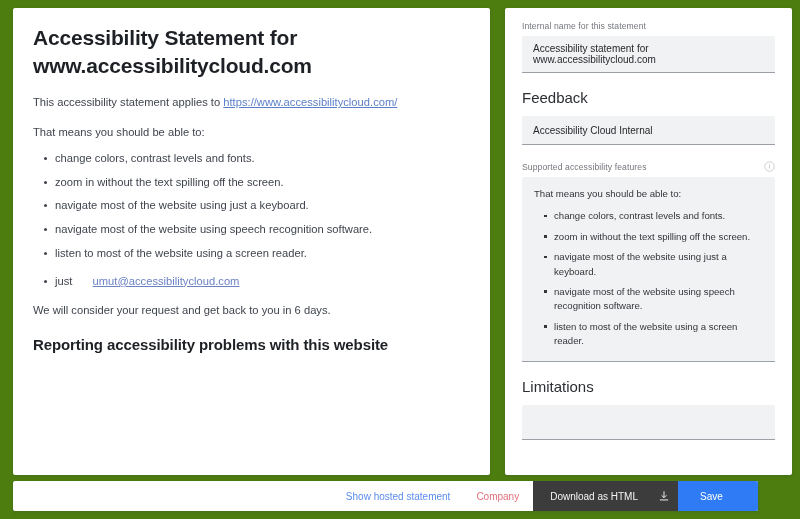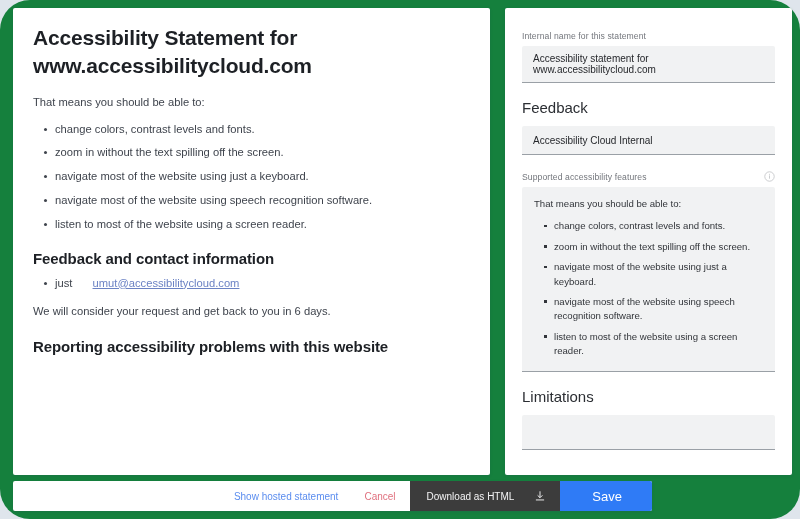--- a/index.html
+++ b/index.html
@@ -5,22 +5,21 @@
   * { box-sizing: border-box; margin: 0; padding: 0; }
   html, body {
     width: 800px; height: 519px;
     background: #dfe5ec;
     font-family: "Liberation Sans", sans-serif;
     overflow: hidden;
   }
   .app {
     position: relative;
     width: 800px; height: 519px;
-    background: #15803d;
-    border-radius: 30px;
+    background: #4d7c0f;
   }
 
   
   .preview-card {
     position: absolute;
     left: 13px; top: 8px;
     width: 477px; height: 467px;
     background: #ffffff;
     border-radius: 2px;
     box-shadow: 0 1px 3px rgba(40,60,90,.18);
@@ -78,21 +77,21 @@
 
   
   .form-card {
     position: absolute;
     left: 505px; top: 8px;
     width: 287px; height: 467px;
     background: #ffffff;
     border-radius: 2px;
     box-shadow: 0 1px 3px rgba(40,60,90,.18);
     overflow: hidden;
-    padding: 23px 17px 0 17px;
+    padding: 13px 17px 0 17px;
   }
   .fld { margin-bottom: 16px; }
   .fld-head {
     display: flex;
     align-items: center;
     justify-content: space-between;
     margin-bottom: 5px;
   }
   .fld-label {
     font-size: 8.6px;
@@ -147,21 +146,21 @@
     position: absolute;
     left: 10px; top: 5.5px;
     width: 2.6px; height: 2.6px;
     background: #32353a;
   }
 
   
   .footer {
     position: absolute;
     left: 13px; top: 481px;
-    width: 639px; height: 30px;
+    width: 745px; height: 30px;
     background: #ffffff;
     border-radius: 2px;
     box-shadow: 0 1px 3px rgba(40,60,90,.18);
     display: flex;
     align-items: stretch;
     justify-content: flex-end;
     overflow: hidden;
   }
   .lnk-btn {
     display: flex; align-items: center;
@@ -172,61 +171,63 @@
     border: none;
     cursor: pointer;
     font-family: inherit;
   }
   .lnk-btn.cancel { color: #e0707e; padding: 0 14px; }
   .dl-btn {
     display: flex; align-items: center; gap: 20px;
     background: #3c3c3c;
     color: #f4f4f5;
     border: none;
-    padding: 0 14px 0 17px;
+    padding: 0 8px 0 17px;
     font-size: 10px;
     cursor: pointer;
     font-family: inherit;
   }
   .dl-ic { width: 12px; height: 12px; display:block; }
   .dl-ic svg { display:block; width:12px; height:12px; }
   .save-btn {
     background: #2f7bf6;
     color: #ffffff;
     border: none;
-    padding: 0 30px 0 32px;
-    font-size: 13px;
+    padding: 0 30px 0 22px;
+    font-size: 10px;
     text-align: left;
     cursor: pointer;
     font-family: inherit;
     min-width: 80px;
   }
 </style>
 </head>
 <body>
 
 <div class="app">
 
   <div class="preview-card">
 
     <div class="doc-title">Accessibility Statement for www.accessibilitycloud.com</div>
 
+    <p class="doc-p">
+      <span>This accessibility statement applies to </span><a class="doc-link" href="#">https://www.accessibilitycloud.com/</a>
+    </p>
 
 
     <p class="doc-p tight">That means you should be able to:</p>
 
     <ul class="doc-ul">
       <li>change colors, contrast levels and fonts.</li>
       <li>zoom in without the text spilling off the screen.</li>
       <li>navigate most of the website using just a keyboard.</li>
       <li>navigate most of the website using speech recognition software.</li>
       <li>listen to most of the website using a screen reader.</li>
     </ul>
 
-    <h2 class="doc-h2">Feedback and contact information</h2>
 
     <ul class="doc-ul">
       <li><span>just </span><a class="doc-link mail" href="#">umut@accessibilitycloud.com</a></li>
     </ul>
 
     <p class="doc-p">We will consider your request and get back to you in 6 days.</p>
 
     <h2 class="doc-h2">Reporting accessibility problems with this website</h2>
 
   </div>
@@ -272,21 +273,21 @@
     <div class="sect-h">Limitations</div>
 
     <div class="fld">
       <div class="inp empty"></div>
     </div>
 
   </div>
 
   <div class="footer">
     <button class="lnk-btn">Show hosted statement</button>
-    <button class="lnk-btn cancel">Cancel</button>
+    <button class="lnk-btn cancel">Company</button>
     <button class="dl-btn">
       <span>Download as HTML</span>
       <span class="dl-ic">
           <svg viewBox="0 0 14 14">
             <path d="M7 1.5v7.2" stroke="#f4f4f5" stroke-width="1.1" fill="none"></path>
             <path d="M4.2 6.2 7 9l2.8-2.8" stroke="#f4f4f5" stroke-width="1.1" fill="none"></path>
             <path d="M2.2 11.6h9.6" stroke="#f4f4f5" stroke-width="1.1" fill="none"></path>
           </svg>
         </span>
     </button>

